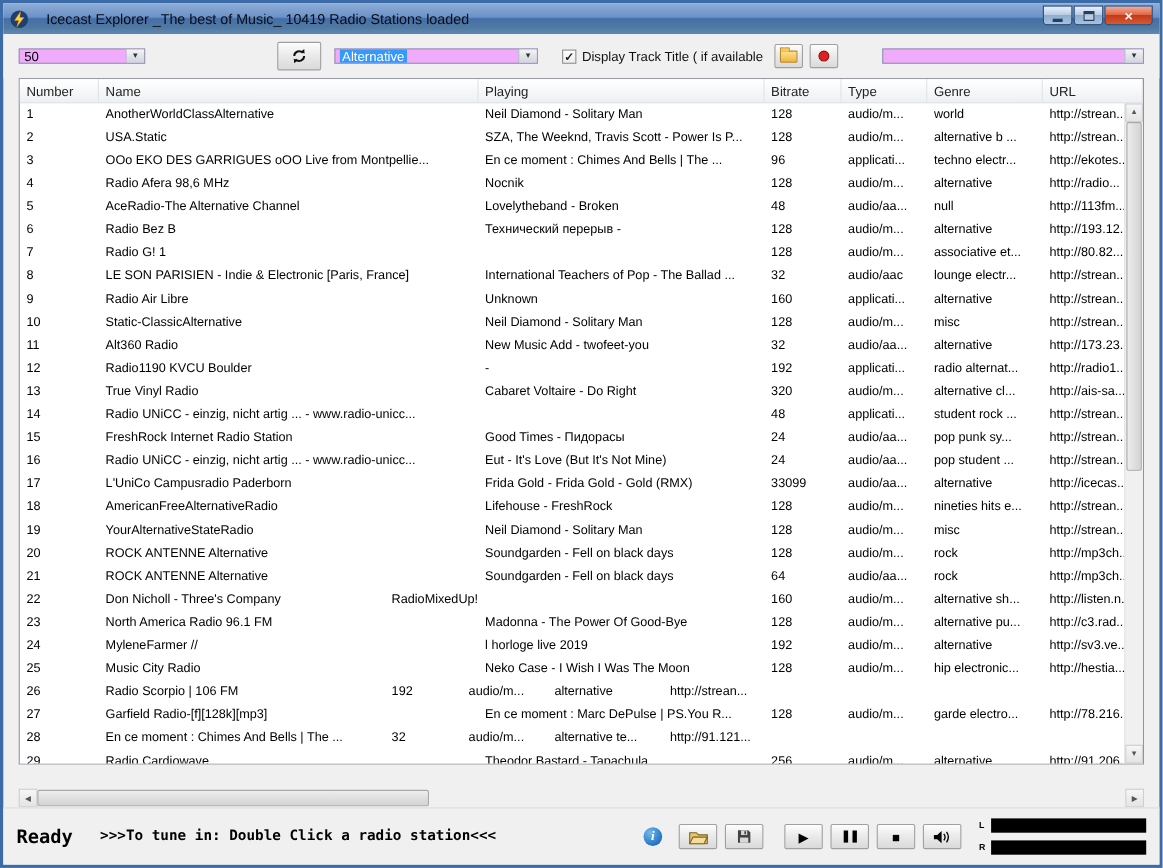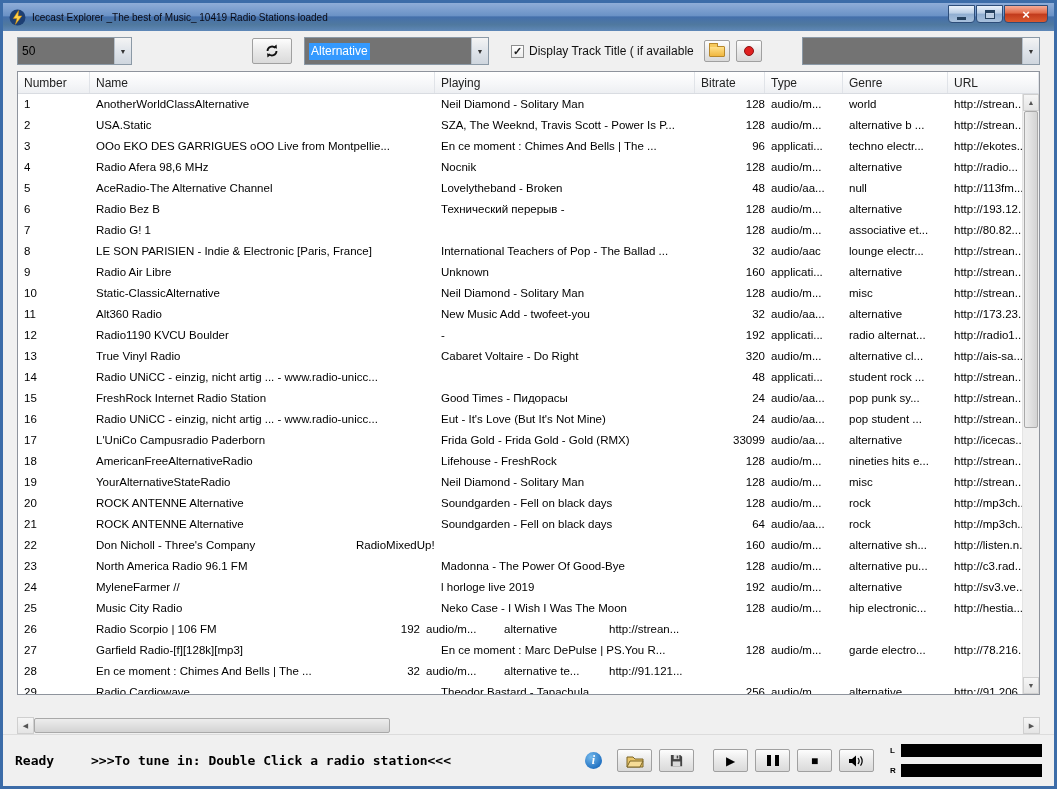--- a/index.html
+++ b/index.html
@@ -4,31 +4,31 @@
 <style>
   * { margin:0; padding:0; box-sizing:border-box; }
   html,body { width:1057px; height:789px; overflow:hidden; font-family:"Liberation Sans",sans-serif; background:#fff; }
 
   .window { width:1057px; height:789px; border:3px solid #3c6ca8; display:flex; flex-direction:column; background:#f0f0f0; }
 
   
   .titlebar { height:28px; flex:none; display:flex; align-items:center; padding:0 6px;
     background:linear-gradient(#8fadd8 0%, #6b92c6 45%, #446fab 50%, #50799f 78%, #5f88b8 100%); }
   .app-icon { width:17px; height:17px; flex:none; display:flex; }
-  .title { font-size:10px; color:#0a0a14; margin-left:6px; white-space:nowrap; overflow:hidden; }
+  .title { font-size:13px; color:#0a0a14; margin-left:16px; white-space:nowrap; overflow:hidden; }
   .win-buttons { margin-left:auto; display:flex; gap:1px; align-self:flex-start; margin-top:2px; }
   .winbtn { height:18px; border:1px solid #2d4d79; border-radius:0 0 4px 4px; display:flex; align-items:center; justify-content:center; }
   .winbtn.min,.winbtn.max { width:27px; background:linear-gradient(#eaf2fb, #b9cde5 45%, #8fadd1 50%, #a9c1dd 100%); }
   .winbtn.close { width:44px; background:linear-gradient(#f4ab97, #e06846 45%, #c13a1c 50%, #d9592f 100%); color:#fff; font-size:13px; font-weight:bold; }
   .min-glyph { width:9px; height:3px; background:#24405e; transform:translateY(4px); }
   .max-glyph { width:10px; height:9px; border:1px solid #24405e; border-top-width:3px; background:rgba(255,255,255,.35); }
 
   
   .toolbar { height:40px; flex:none; display:flex; align-items:center; padding:0 14px; background:#f0f0f0; }
-  .combo { height:28px; background:#737373; border:1px solid #8b99a6; display:flex; align-items:stretch; }
+  .combo { height:14px; background:#f0abfc; border:1px solid #8b99a6; display:flex; align-items:stretch; }
   .combo-text { flex:1; padding:0 4px; font-size:12px; display:flex; align-items:center; white-space:nowrap; overflow:hidden; }
   .combo-arrow { width:17px; flex:none; display:flex; align-items:center; justify-content:center; font-size:7px; color:#333;
     background:linear-gradient(#f4f4f4,#dfe4ea 50%,#cfd6de); border-left:1px solid #b6c0ca; }
   .combo.limit { width:115px; }
   .combo.genre { width:185px; margin-left:12px; }
   .combo.genre .sel { background:#3399ff; color:#fff; padding:0 2px; font-size:12px; line-height:17px; }
   .combo.station { width:238px; margin-left:auto; }
   .btn { border:1px solid #a0a0a0; background:linear-gradient(#fdfdfd,#ebebeb 45%,#dadada); border-radius:2px;
     display:flex; align-items:center; justify-content:center; }
   .refresh-btn { width:40px; height:26px; margin-left:120px; }
@@ -48,42 +48,42 @@
   .grid { flex:1; min-height:0; border:1px solid #8e939c; background:#fff; display:flex; flex-direction:column; }
   .grid-header { height:22px; flex:none; display:flex; border-bottom:1px solid #d9dce1; background:linear-gradient(#fff,#f5f6f8 60%,#edeff2); }
   .hcell { display:flex; align-items:center; padding-left:6px; font-size:12px; color:#222; border-right:1px solid #e0e3e8; overflow:hidden; white-space:nowrap; }
   .grid-body-wrap { flex:1; min-height:0; display:flex; }
   .grid-body { flex:1; min-width:0; overflow:hidden; }
   .grid-row { display:flex; height:21px; line-height:21px; background:#fff; }
   .cell { padding-left:6px; font-size:11.5px; color:#000; white-space:nowrap; overflow:hidden; }
   .col-number { width:72px; flex:none; }
   .col-name { width:345px; flex:none; }
   .col-playing { width:260px; flex:none; }
-  .col-bitrate { width:70px; flex:none;text-align:right; }
+  .col-bitrate { width:70px; flex:none; }
   .col-type { width:78px; flex:none; }
   .col-genre { width:105px; flex:none; }
   .col-url { flex:1; min-width:0; }
 
   
   .vscroll { width:17px; flex:none; background:#f0f0f0; display:flex; flex-direction:column; border-left:1px solid #e4e4e4; }
   .sarrow { display:flex; align-items:center; justify-content:center; font-size:7px; color:#555;
     background:linear-gradient(#f6f6f6,#e4e4e4); border:1px solid #cfcfcf; }
   .vscroll .sarrow { height:17px; flex:none; }
   .vtrack { flex:1; position:relative; }
   .vthumb { position:absolute; top:0; left:1px; right:1px; height:56%;
     background:linear-gradient(90deg,#ededed,#d3d3d3); border:1px solid #a9a9a9; border-radius:2px; }
   .hscroll { height:17px; flex:none; display:flex; background:#f0f0f0; }
   .hscroll .sarrow { width:17px; flex:none; height:17px; }
   .htrack { flex:1; position:relative; }
   .hthumb { position:absolute; left:0; top:1px; bottom:1px; width:36%;
     background:linear-gradient(#ededed,#d3d3d3); border:1px solid #a9a9a9; border-radius:2px; }
 
   
   .statusbar { height:52px; flex:none; display:flex; align-items:center; padding:0 12px; background:#f0f0f0; border-top:1px solid #dcdcdc; }
-  .status-ready { font-family:"DejaVu Sans Mono",monospace; font-size:13px; font-weight:bold; color:#000; width:76px; flex:none; }
+  .status-ready { font-family:"DejaVu Sans Mono",monospace; font-size:17px; font-weight:bold; color:#000; width:76px; flex:none; }
   .status-hint { font-family:"DejaVu Sans Mono",monospace; font-size:13px; font-weight:bold; color:#000; white-space:nowrap; }
   .status-controls { margin-left:auto; display:flex; align-items:center; gap:7px; }
   .info-icon { width:17px; height:17px; border-radius:50%; margin-right:8px;
     background:radial-gradient(circle at 35% 30%, #74b9ec, #1f6fc0 75%); color:#fff;
     font-family:"Liberation Serif",serif; font-style:italic; font-weight:bold; font-size:12px;
     display:flex; align-items:center; justify-content:center; }
   .sbtn { width:35px; height:23px; }
   .sbtn.play { margin-left:12px; font-size:12px; color:#000; }
   .sbtn.stop { font-size:12px; color:#000; }
   .pbar { width:4px; height:11px; background:#000; margin:0 2px; display:inline-block; }

